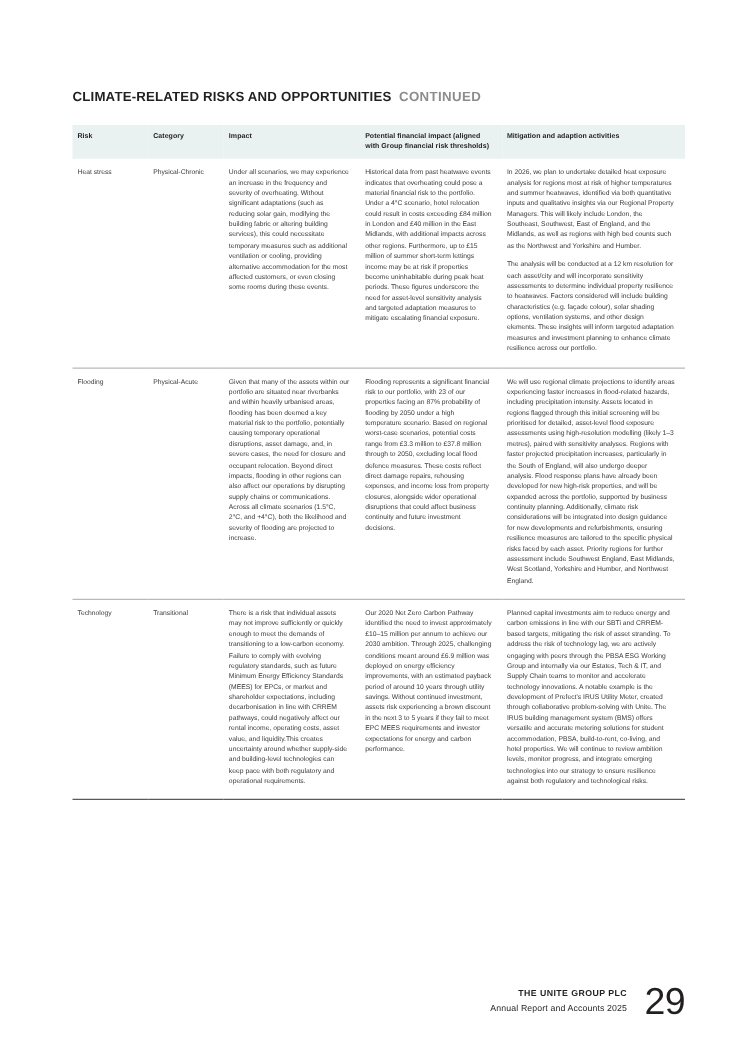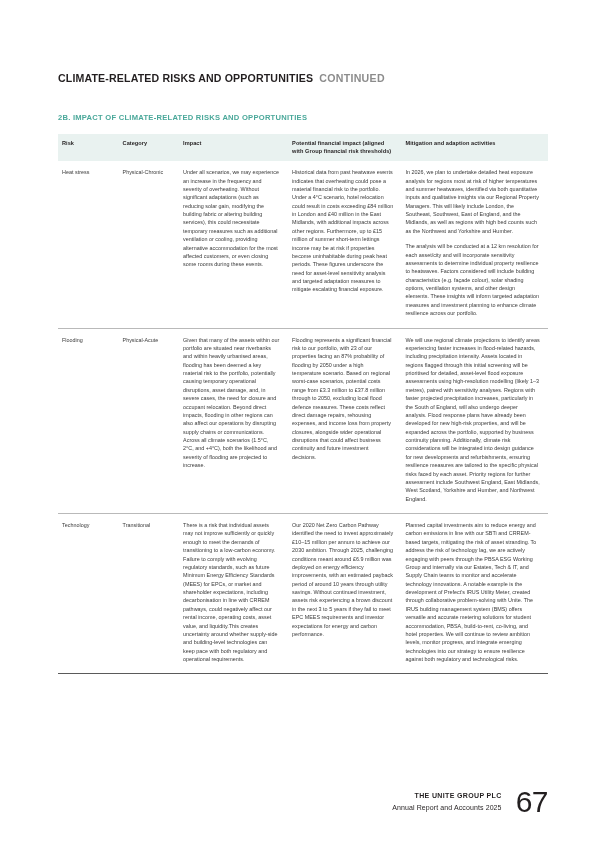--- a/index.html
+++ b/index.html
@@ -21,21 +21,21 @@
     box-sizing: border-box;
     padding: 72px 52px 0 58px;
   }
   
   .page-header {
     display: flex;
     align-items: baseline;
     gap: 6px;
     font-size: 10.6px;
     letter-spacing: 0.15px;
-    margin-bottom: 29px;
+    margin-bottom: 16px;
   }
   .page-header .main-title {
     font-weight: bold;
     color: #231f20;
     text-transform: uppercase;
   }
   .page-header .continued {
     font-weight: bold;
     color: #8c8c8c;
     text-transform: uppercase;
@@ -122,21 +122,20 @@
 </head>
 <body>
 
 <div class="page">
 
   <div class="page-header">
     <span class="main-title">CLIMATE-RELATED RISKS AND OPPORTUNITIES</span>
     <span class="continued">CONTINUED</span>
   </div>
 
-  <div class="section-subtitle">2B. IMPACT OF CLIMATE-RELATED RISKS AND OPPORTUNITIES</div>
 
   <table class="risk-table">
     <thead>
       <tr>
         <th class="col-risk">Risk</th>
         <th class="col-category">Category</th>
         <th class="col-impact">Impact</th>
         <th class="col-financial">Potential financial impact (aligned with Group financial risk thresholds)</th>
         <th class="col-mitigation">Mitigation and adaption activities</th>
       </tr>
@@ -187,16 +186,16 @@
       </tr>
 
     </tbody>
   </table>
 
   <div class="page-footer">
     <div class="footer-text">
       <div class="footer-company">THE UNITE GROUP PLC</div>
       <div class="footer-report">Annual Report and Accounts 2025</div>
     </div>
-    <div class="page-number">67</div>
+    <div class="page-number">29</div>
   </div>
 
 </div>
 
 </body></html>

